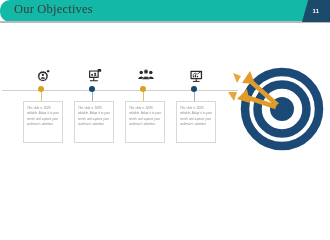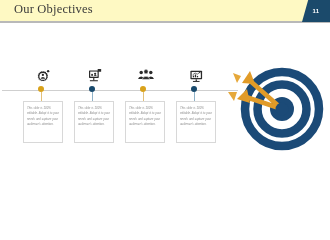--- a/index.html
+++ b/index.html
@@ -6,21 +6,22 @@
   body{
     width:330px;height:186px;overflow:hidden;
     background:#ffffff;
     font-family:"Liberation Sans",sans-serif;
   }
   .slide{position:relative;width:330px;height:186px;background:#ffffff;overflow:hidden;}
 
   
   .header{
     position:absolute;left:0;top:0;width:330px;height:22px;
-    background:#fef9c3;
+    background:#14b8a6;
+    border-radius:10px;
   }
   .header-title{
     position:absolute;left:14px;top:2px;
     font-family:"Liberation Serif",serif;
     font-size:12.5px;color:#3a3a3a;letter-spacing:.2px;
     white-space:nowrap;
   }
   .header-rule{
     position:absolute;left:0;top:21px;width:330px;height:1.5px;
     background:#b9b9b9;

